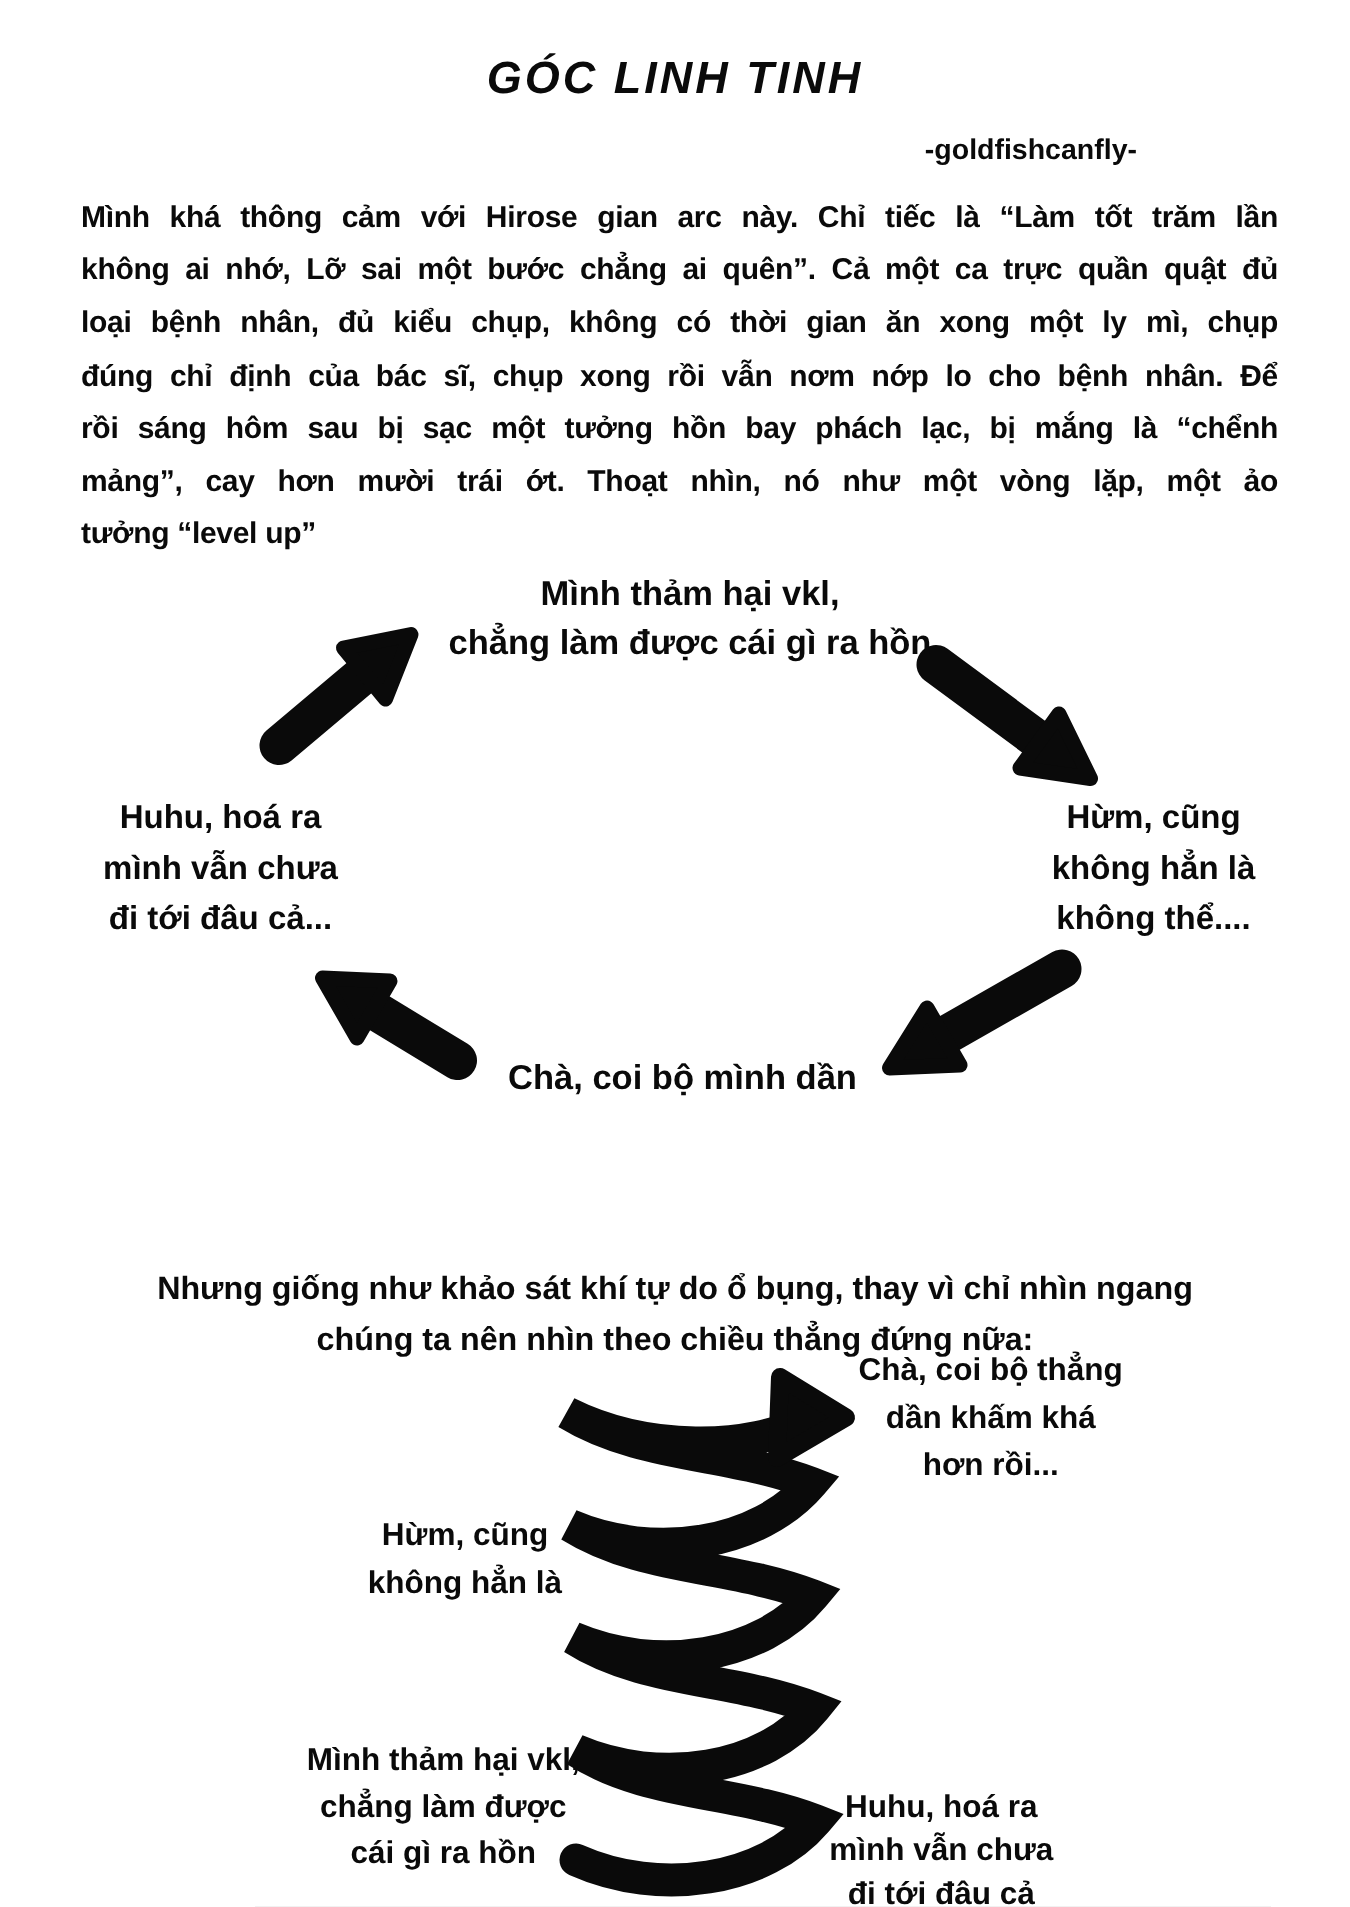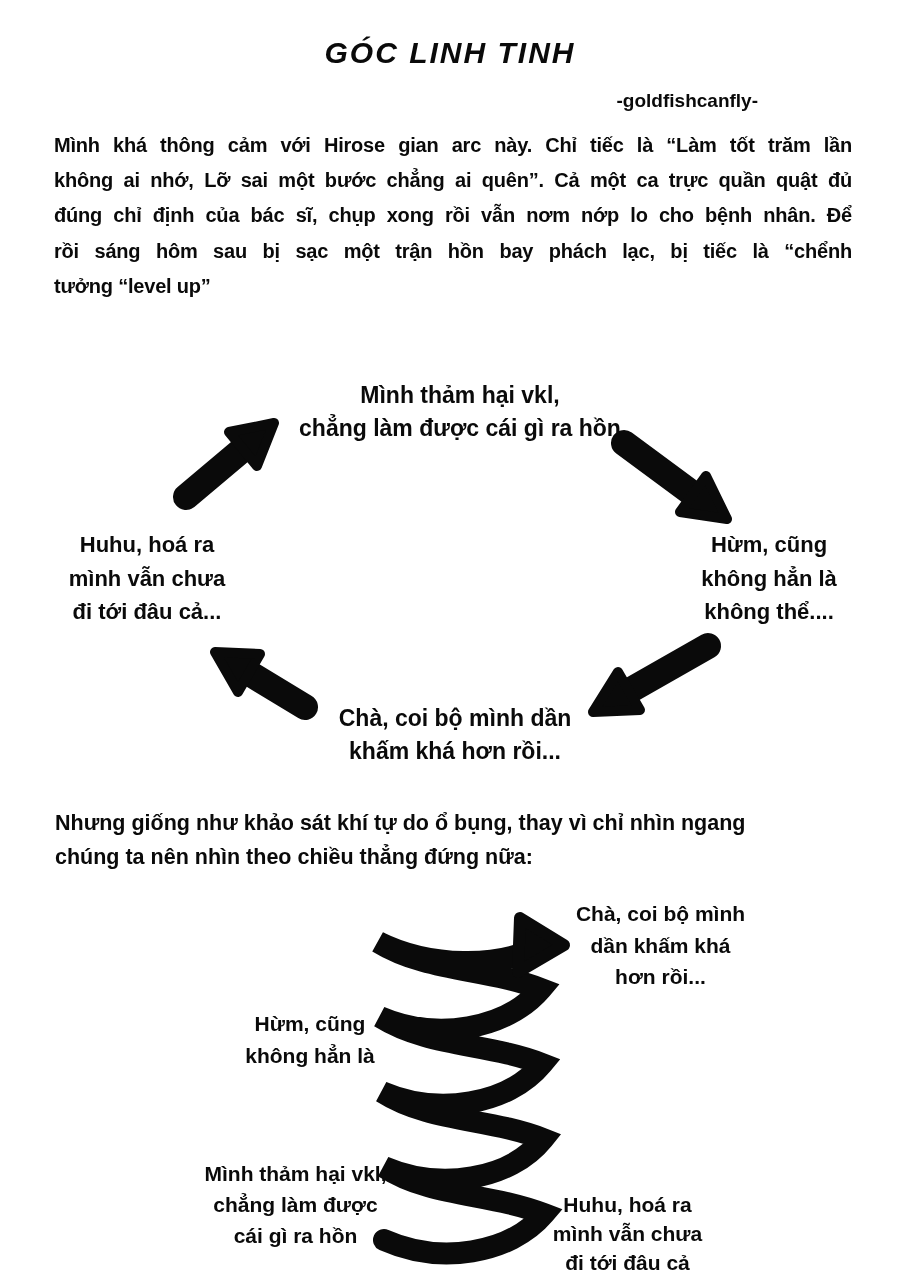--- a/index.html
+++ b/index.html
@@ -20,43 +20,45 @@
     left:54px; top:128px; width:798px; font-size:20px; letter-spacing:-0.2px;
   }
   .intro .ln{line-height:35.2px; height:35.2px; overflow:hidden;}
   .intro .jl{text-align:justify; text-align-last:justify;}
   .node{text-align:center;}
   .node .ln{display:block;}
   .node-top{left:265px; top:379px; width:390px; font-size:23px; line-height:33px;}
   .node-right{left:683px; top:528px; width:172px; font-size:22px; line-height:33.5px;}
   .node-left{left:57px; top:528px; width:180px; font-size:22px; line-height:33.5px;}
   .node-bottom{left:315px; top:702px; width:280px; font-size:23px; line-height:33px;}
-  .transition{left:55px; top:806px; width:790px; text-align:left; font-size:21.5px; line-height:34px;}
+  .transition{left:55px; top:842px; width:790px; text-align:center; font-size:21.5px; line-height:34px;}
   .sp-label{text-align:center; font-size:21px;}
   .sp-top-right{left:548px; top:898px; width:225px; line-height:31.5px;}
   .sp-left{left:230px; top:1008px; width:160px; line-height:31.5px;}
   .sp-bottom-left{left:193px; top:1158px; width:205px; line-height:31px;}
   .sp-bottom-right{left:535px; top:1190px; width:185px; line-height:29px;}
   svg{display:block;}
   .ink-stroke{stroke:#0a0a0a; fill:none; stroke-linecap:round;}
   .ink-fill{fill:#0a0a0a; stroke:#0a0a0a; stroke-linejoin:round;}
 </style>
 </head>
 <body>
 
 <div class="page">
 
   <div class="abs title">GÓC LINH TINH</div>
   <div class="abs credit">-goldfishcanfly-</div>
 
   <div class="abs intro">
     <div class="ln jl">Mình khá thông cảm với Hirose gian arc này. Chỉ tiếc là “Làm tốt trăm lần</div>
     <div class="ln jl">không ai nhớ, Lỡ sai một bước chẳng ai quên”. Cả một ca trực quần quật đủ</div>
+    <div class="ln jl">loại bệnh nhân, đủ kiểu chụp, không có thời gian ăn xong một ly mì, chụp</div>
     <div class="ln jl">đúng chỉ định của bác sĩ, chụp xong rồi vẫn nơm nớp lo cho bệnh nhân. Để</div>
-    <div class="ln jl">rồi sáng hôm sau bị sạc một trận hồn bay phách lạc, bị tiếc là “chểnh</div>
+    <div class="ln jl">rồi sáng hôm sau bị sạc một tưởng hồn bay phách lạc, bị mắng là “chểnh</div>
+    <div class="ln jl">mảng”, cay hơn mười trái ớt. Thoạt nhìn, nó như một vòng lặp, một ảo</div>
     <div class="ln">tưởng “level up”</div>
   </div>
 
   <svg class="abs" style="left:150px; top:400px;" width="620" height="330" viewBox="0 0 620 330">
     <g>
       <path class="ink-stroke" stroke-width="26" d="M36 97 L93 49"></path>
       <path class="ink-fill" stroke-width="10" d="M124 23 L107 66 L79 32 Z"></path>
     </g>
     <g>
       <path class="ink-stroke" stroke-width="26" d="M474 43 L543 94"></path>
@@ -81,21 +83,20 @@
     <span class="ln">không hẳn là</span>
     <span class="ln">không thể....</span>
   </div>
   <div class="abs node node-left">
     <span class="ln">Huhu, hoá ra</span>
     <span class="ln">mình vẫn chưa</span>
     <span class="ln">đi tới đâu cả...</span>
   </div>
   <div class="abs node node-bottom">
     <span class="ln">Chà, coi bộ mình dần</span>
-    <span class="ln">khấm khá hơn rồi...</span>
   </div>
 
   <div class="abs transition">
     <div>Nhưng giống như khảo sát khí tự do ổ bụng, thay vì chỉ nhìn ngang</div>
     <div>chúng ta nên nhìn theo chiều thẳng đứng nữa:</div>
   </div>
 
   <svg class="abs" style="left:350px; top:888px;" width="240" height="380" viewBox="0 0 240 380">
     <path class="ink-stroke" stroke-width="22" d="
       M 34 352
@@ -105,21 +106,21 @@
       C 139 230, 79 234, 32 204
       C 88 228, 158 217, 192 176
       C 138 155, 78 159, 30 129
       C 86 153, 156 142, 191 101
       C 137 80, 77 84, 28 54
       C 80 80, 150 80, 190 58"></path>
     <path class="ink-fill" stroke-width="12" d="M170 30 L214 57 L168 84 Z"></path>
   </svg>
 
   <div class="abs sp-label sp-top-right">
-    <div>Chà, coi bộ mình</div>
+    <div>Chà, coi bộ thẳng</div>
     <div>dần khấm khá</div>
     <div>hơn rồi...</div>
   </div>
   <div class="abs sp-label sp-left">
     <div>Hừm, cũng</div>
     <div>không hẳn là</div>
   </div>
   <div class="abs sp-label sp-bottom-left">
     <div>Mình thảm hại vkl,</div>
     <div>chẳng làm được</div>

